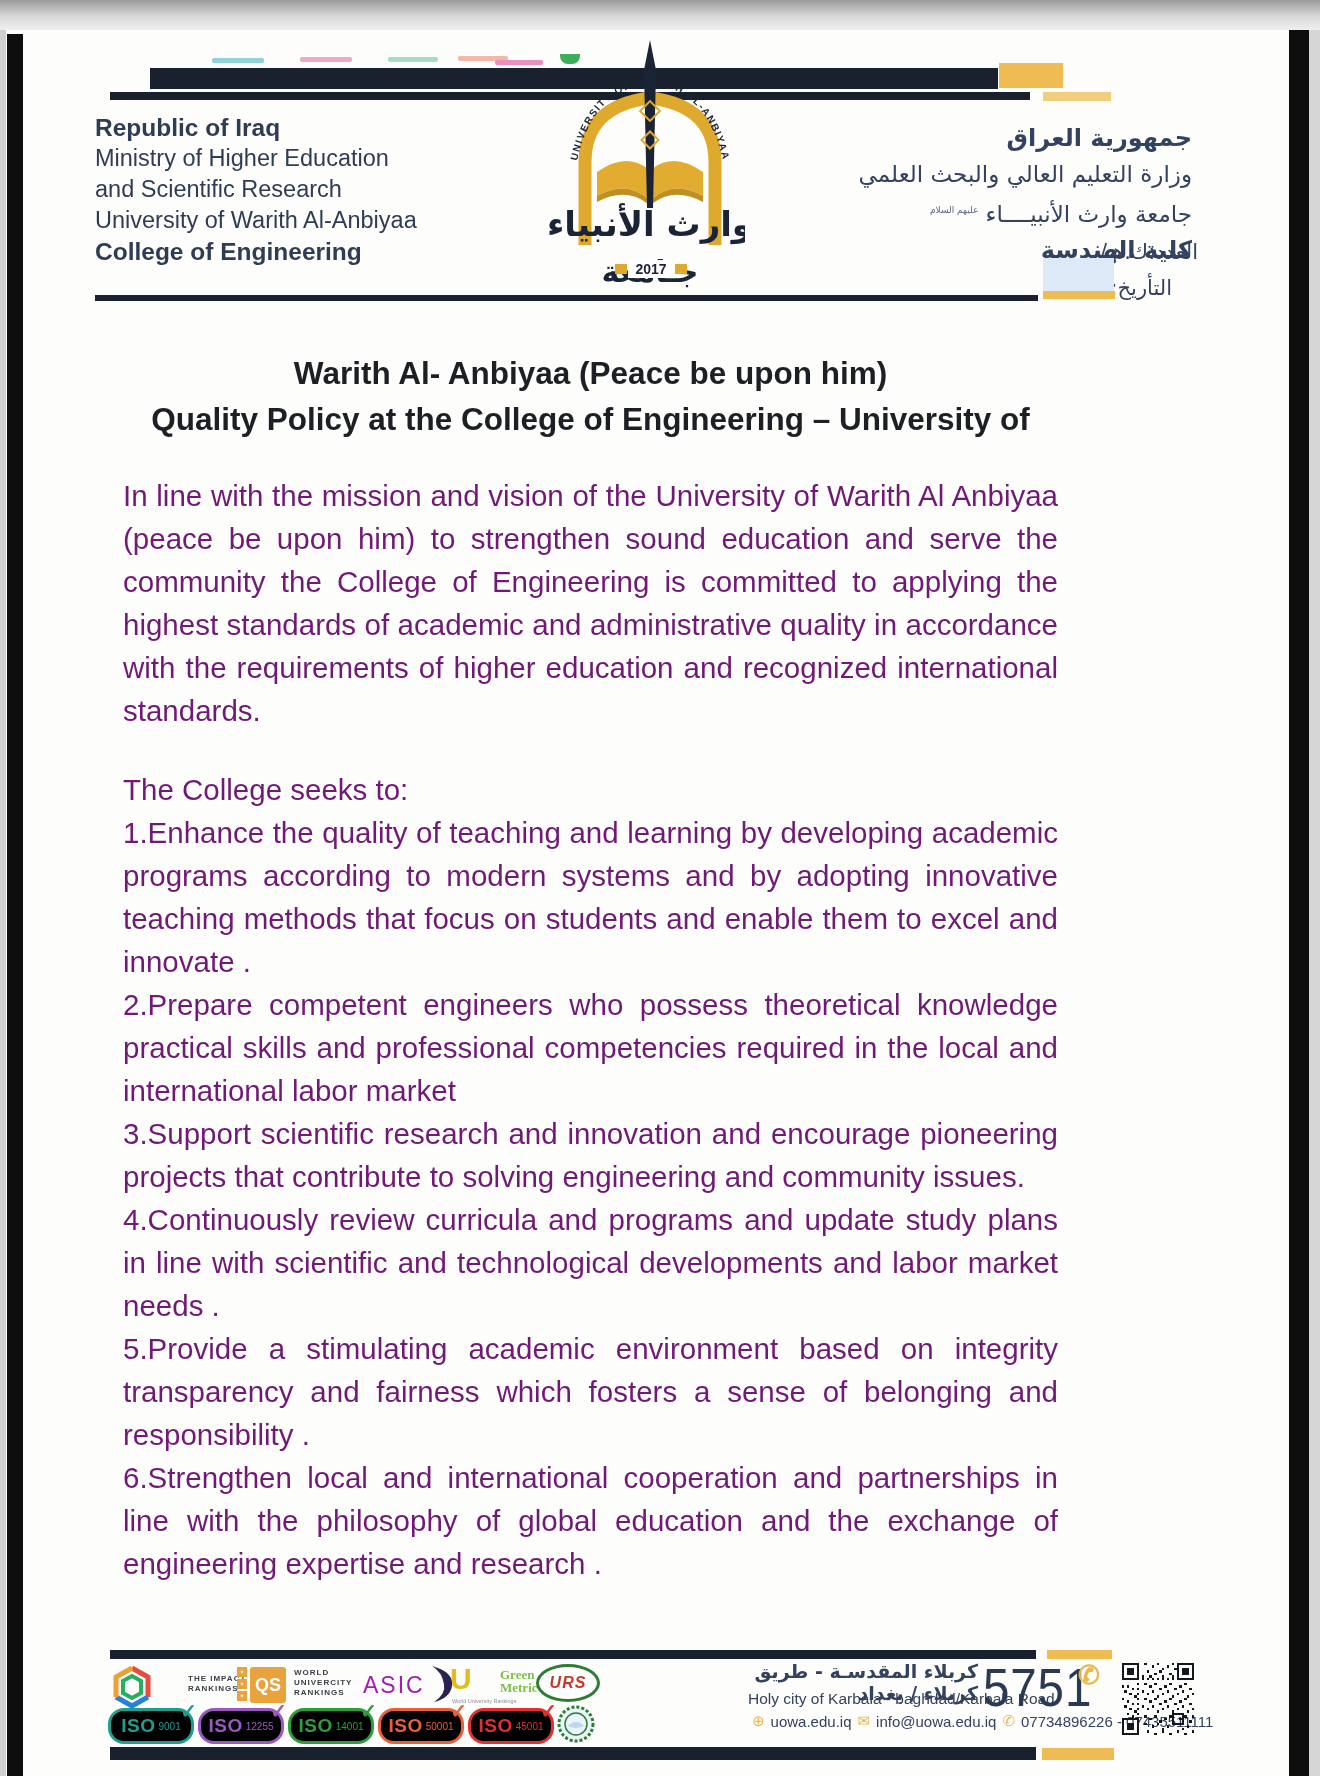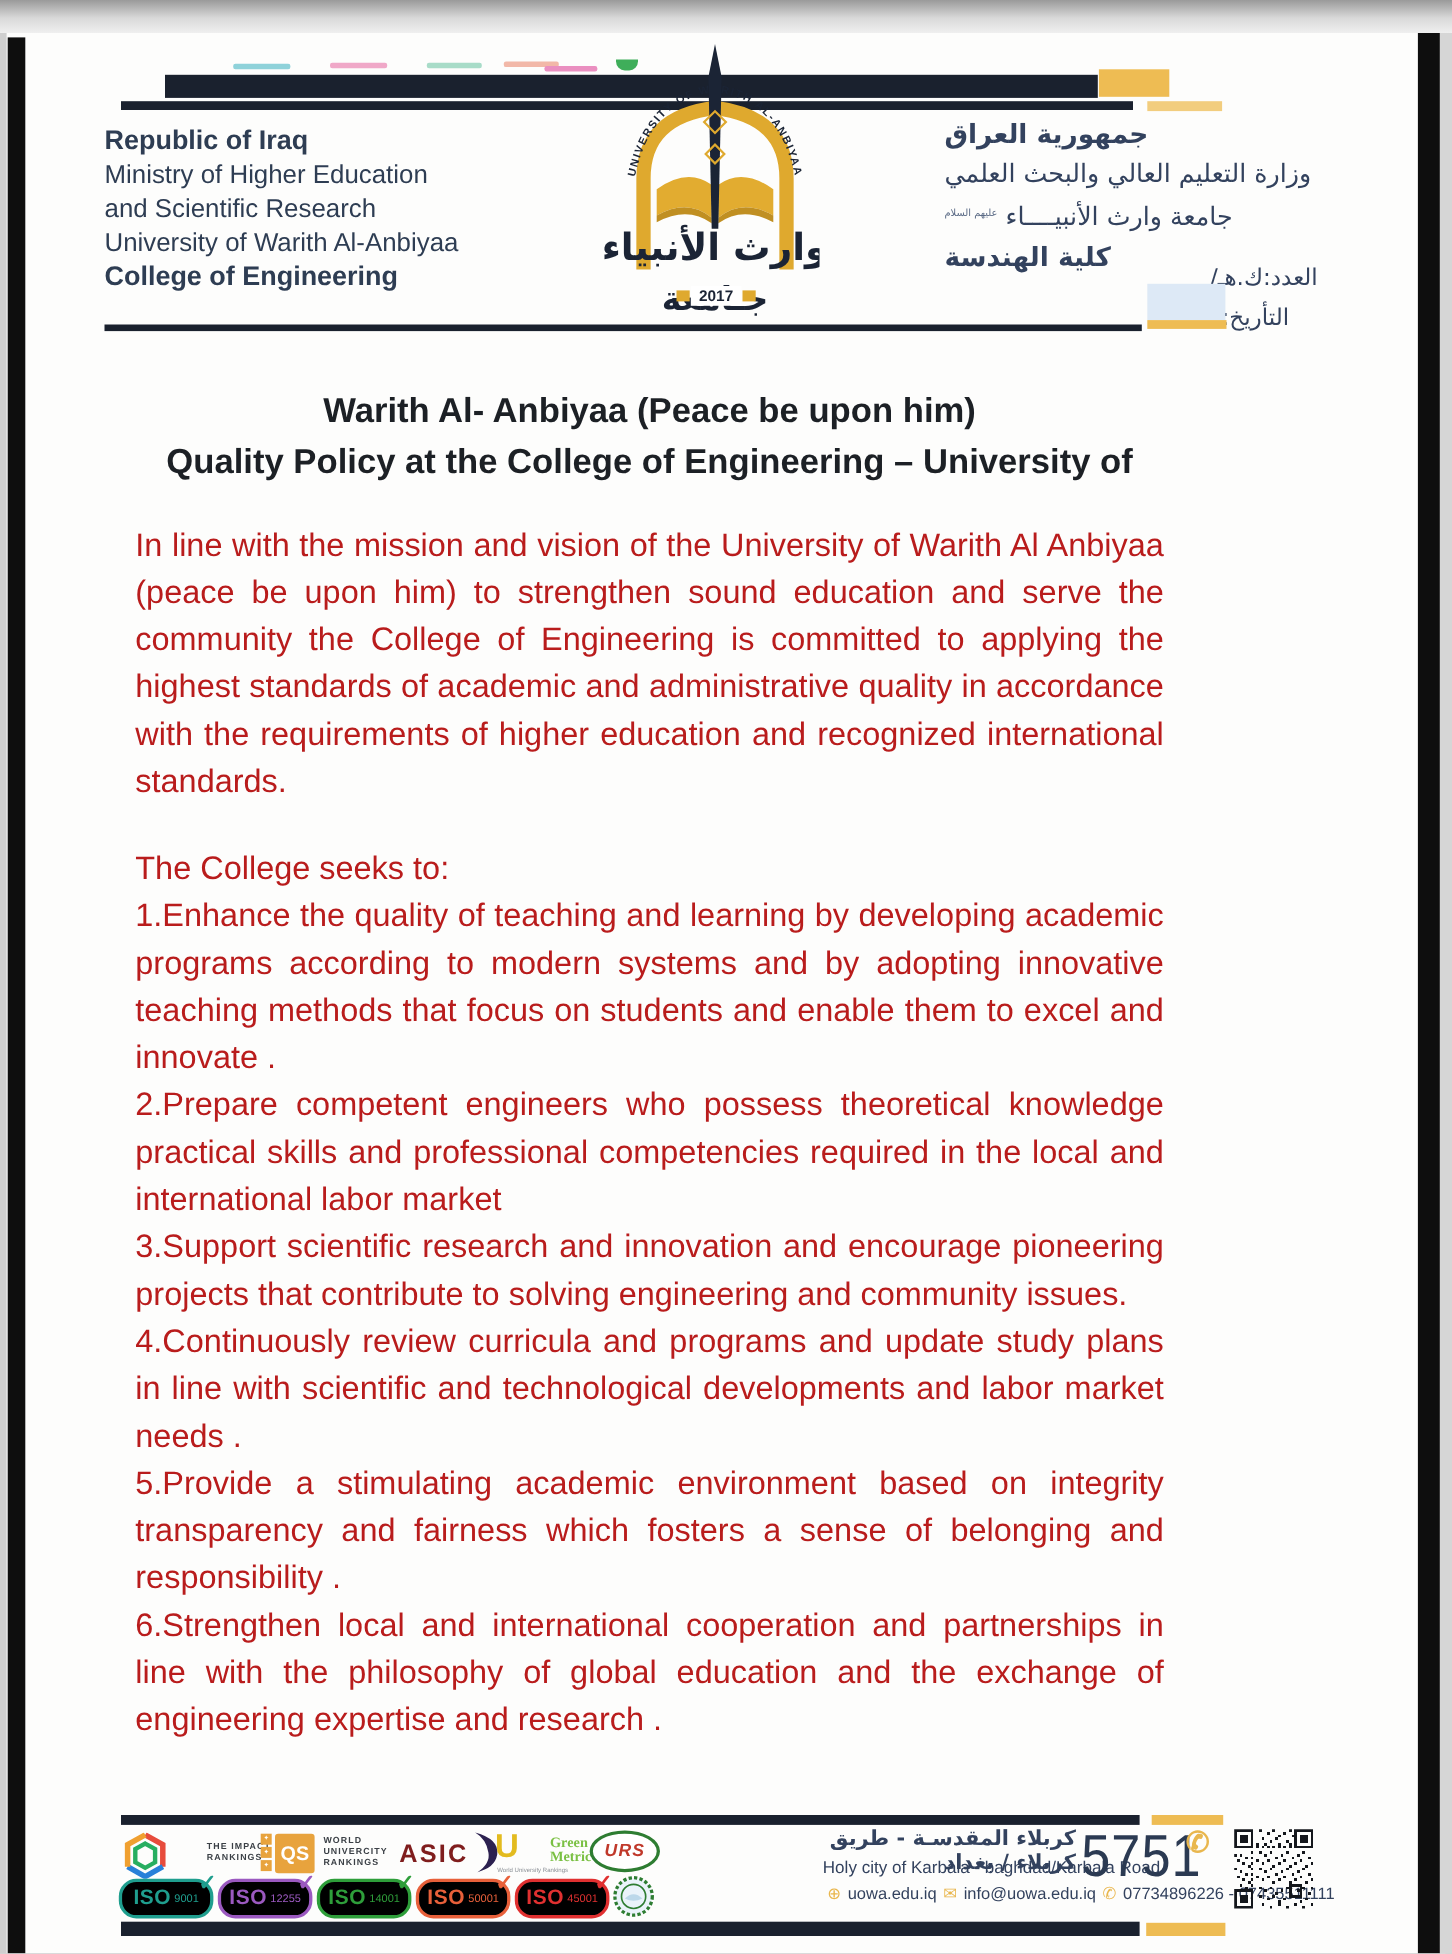--- a/index.html
+++ b/index.html
@@ -14,46 +14,46 @@
 
   
   .bar{position:absolute;background:#1a212e;}
   .gold{position:absolute;background:#eebc53;}
   .gold.lt{background:#f2cd7e;}
   .calib{position:absolute;height:5px;border-radius:2px;}
 
   
   .hdr-en{position:absolute;left:95px;top:112px;color:#2e3d53;font-size:23.5px;line-height:31px;}
   .hdr-en .b{font-weight:bold;font-size:24.5px;}
-  .hdr-ar{position:absolute;right:128px;top:104px;direction:rtl;text-align:left;color:#33425e;
+  .hdr-ar{position:absolute;right:128px;top:120px;direction:rtl;text-align:right;color:#33425e;
           font-family:"DejaVu Sans",sans-serif;line-height:36px;font-size:23px;}
   .hdr-ar .b{font-weight:bold;font-size:24px;}
   .hdr-ar .hon{font-size:9px;vertical-align:super;color:#5a6a85;}
   .lbl-num{position:absolute;right:122px;top:240px;direction:rtl;color:#33425e;
            font-family:"DejaVu Sans",sans-serif;font-size:21px;}
   .lbl-date{position:absolute;right:148px;top:276px;direction:rtl;color:#33425e;
             font-family:"DejaVu Sans",sans-serif;font-size:21px;}
   .datebox{position:absolute;left:1043px;top:258px;width:71px;height:33px;background:#dde9f6;}
 
   
   .title{position:absolute;left:123px;top:350px;width:935px;text-align:center;color:#1c2025;
          font-weight:bold;font-size:31.5px;line-height:46px;}
-  .bodytxt{position:absolute;left:123px;top:474px;width:935px;color:#b91c1c;
+  .bodytxt{position:absolute;left:123px;top:474px;width:935px;color:#701a75;
            font-size:29.5px;line-height:43px;}
   .bodytxt p{margin:0;text-align:justify;}
   .bodytxt p.intro{margin-bottom:36px;}
 
   
   .f-rule{position:absolute;background:#1a212e;}
   .imp-txt{position:absolute;color:#3b4046;font-size:8px;font-weight:bold;letter-spacing:1px;line-height:10px;}
   .qs-strip{position:absolute;display:flex;flex-direction:column;gap:2px;}
   .qs-strip span{width:10px;height:10px;background:#e8a33d;color:#fff;font-size:6px;line-height:10px;text-align:center;}
   .qs-box{position:absolute;width:36px;height:36px;background:#e8a33d;border-radius:3px;color:#fff;
           font-weight:bold;font-size:18px;display:flex;align-items:center;justify-content:center;}
-  .asic{position:absolute;color:#7f1d1d;font-size:23px;font-weight:bold;letter-spacing:2px;}
+  .asic{position:absolute;color:#a21caf;font-size:23px;font-weight:normal;letter-spacing:2px;}
   .gm-u{position:absolute;color:#e3bb1f;font-size:30px;font-weight:bold;}
   .gm-txt{position:absolute;color:#7ac043;font-size:13px;font-weight:bold;line-height:13px;}
   .gm-sub{position:absolute;color:#8b9096;font-size:5.5px;}
   .urs{position:absolute;width:58px;height:32px;border:3px solid #2e7d32;border-radius:50%;
        display:flex;align-items:center;justify-content:center;color:#c0392b;font-weight:bold;
        font-size:16px;font-style:italic;letter-spacing:1px;background:#fff;}
   .iso{position:absolute;width:80px;height:30px;border-radius:16px;background:#000000;
        display:flex;align-items:center;justify-content:center;gap:3px;}
   .iso b{font-size:19px;letter-spacing:.5px;}
   .iso i{font-style:normal;font-size:10px;text-align:center;}

